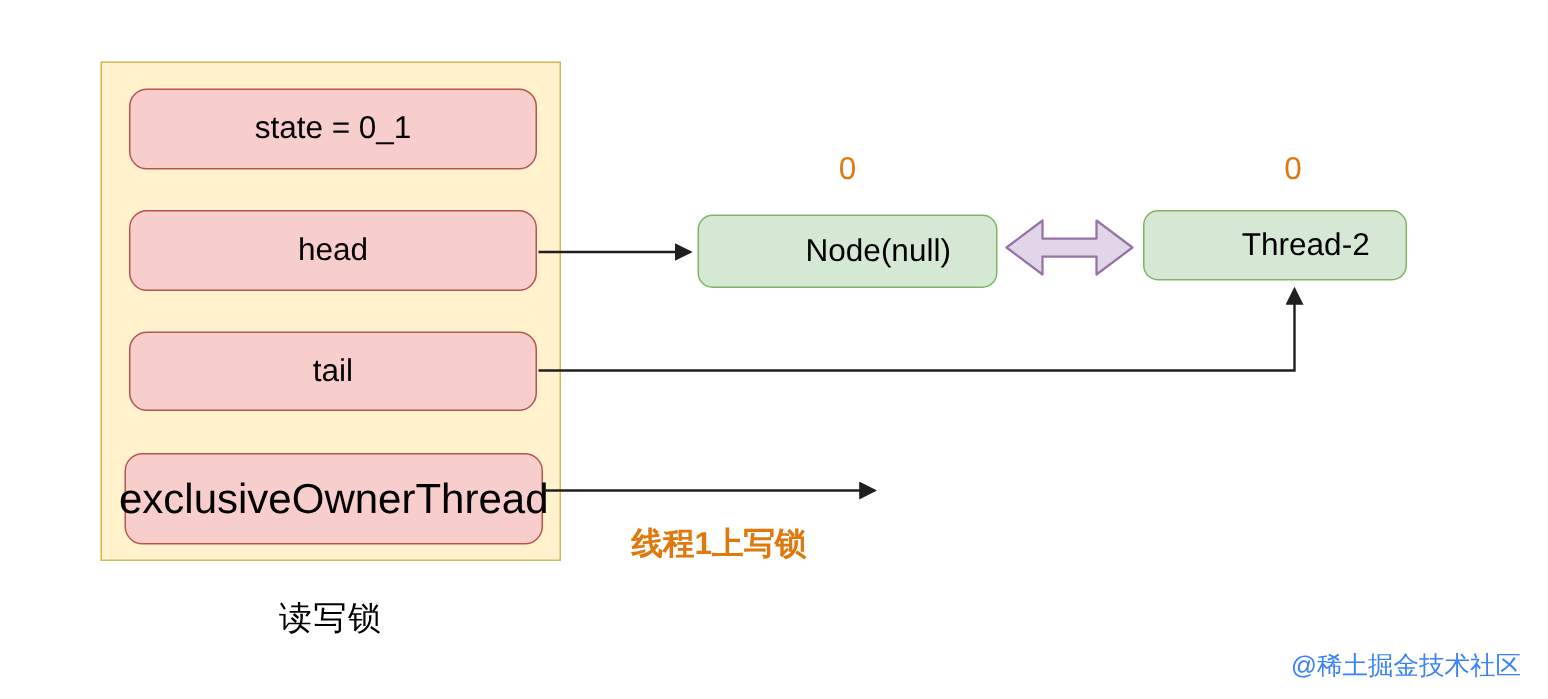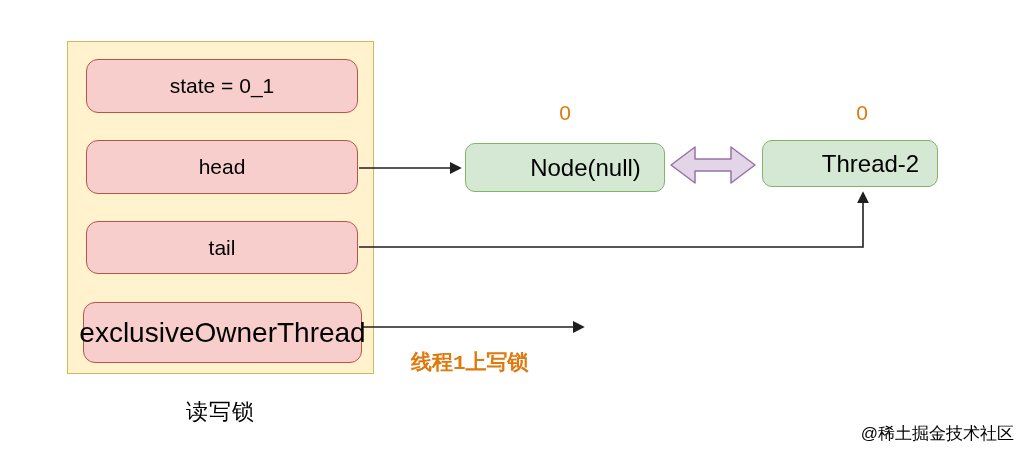--- a/index.html
+++ b/index.html
@@ -55,21 +55,21 @@
 
   
   .node-box {
     position: absolute;
     background: #D5E8D4;
     border: 1px solid #82B366;
     border-radius: 10px;
     display: flex;
     align-items: center;
     justify-content: center;
-    font-size: 24px;
+    font-size: 21px;
     color: #000000;
     white-space: nowrap;
     padding-left: 41px;
   }
   .node-null { left: 465px; top: 143px; width: 200px; height: 49px; }
   .thread-2  { left: 762px; top: 140px; width: 176px; height: 47px; }
 
   
   .thread-1 {
     position: absolute;
@@ -94,42 +94,41 @@
     text-align: center;
     font-size: 21px;
     color: #E0790D;
   }
   .ws-node    { left: 465px; }
   .ws-thread2 { left: 762px; }
 
   
   .annotation {
     position: absolute;
-    left: 411px; top: 348px;
+    left: 421px; top: 348px;
     font-size: 21px;
     font-weight: bold;
     color: #E0790D;
     white-space: nowrap;
-    font-family: Liberation Mono, monospace;
   }
 
   
   .arrows {
     position: absolute;
     left: 0; top: 0;
     width: 1032px; height: 466px;
     pointer-events: none;
   }
 
   
   .watermark {
     position: absolute;
-    right: 18px; top: 422px;
+    right: 18px; top: 432px;
     font-size: 17px;
-    color: #000000;
+    color: #3b82f6;
     white-space: nowrap;
   }
 </style>
 </head>
 <body>
 
 <div class="canvas">
 
   <div class="aqs-container"></div>
 

